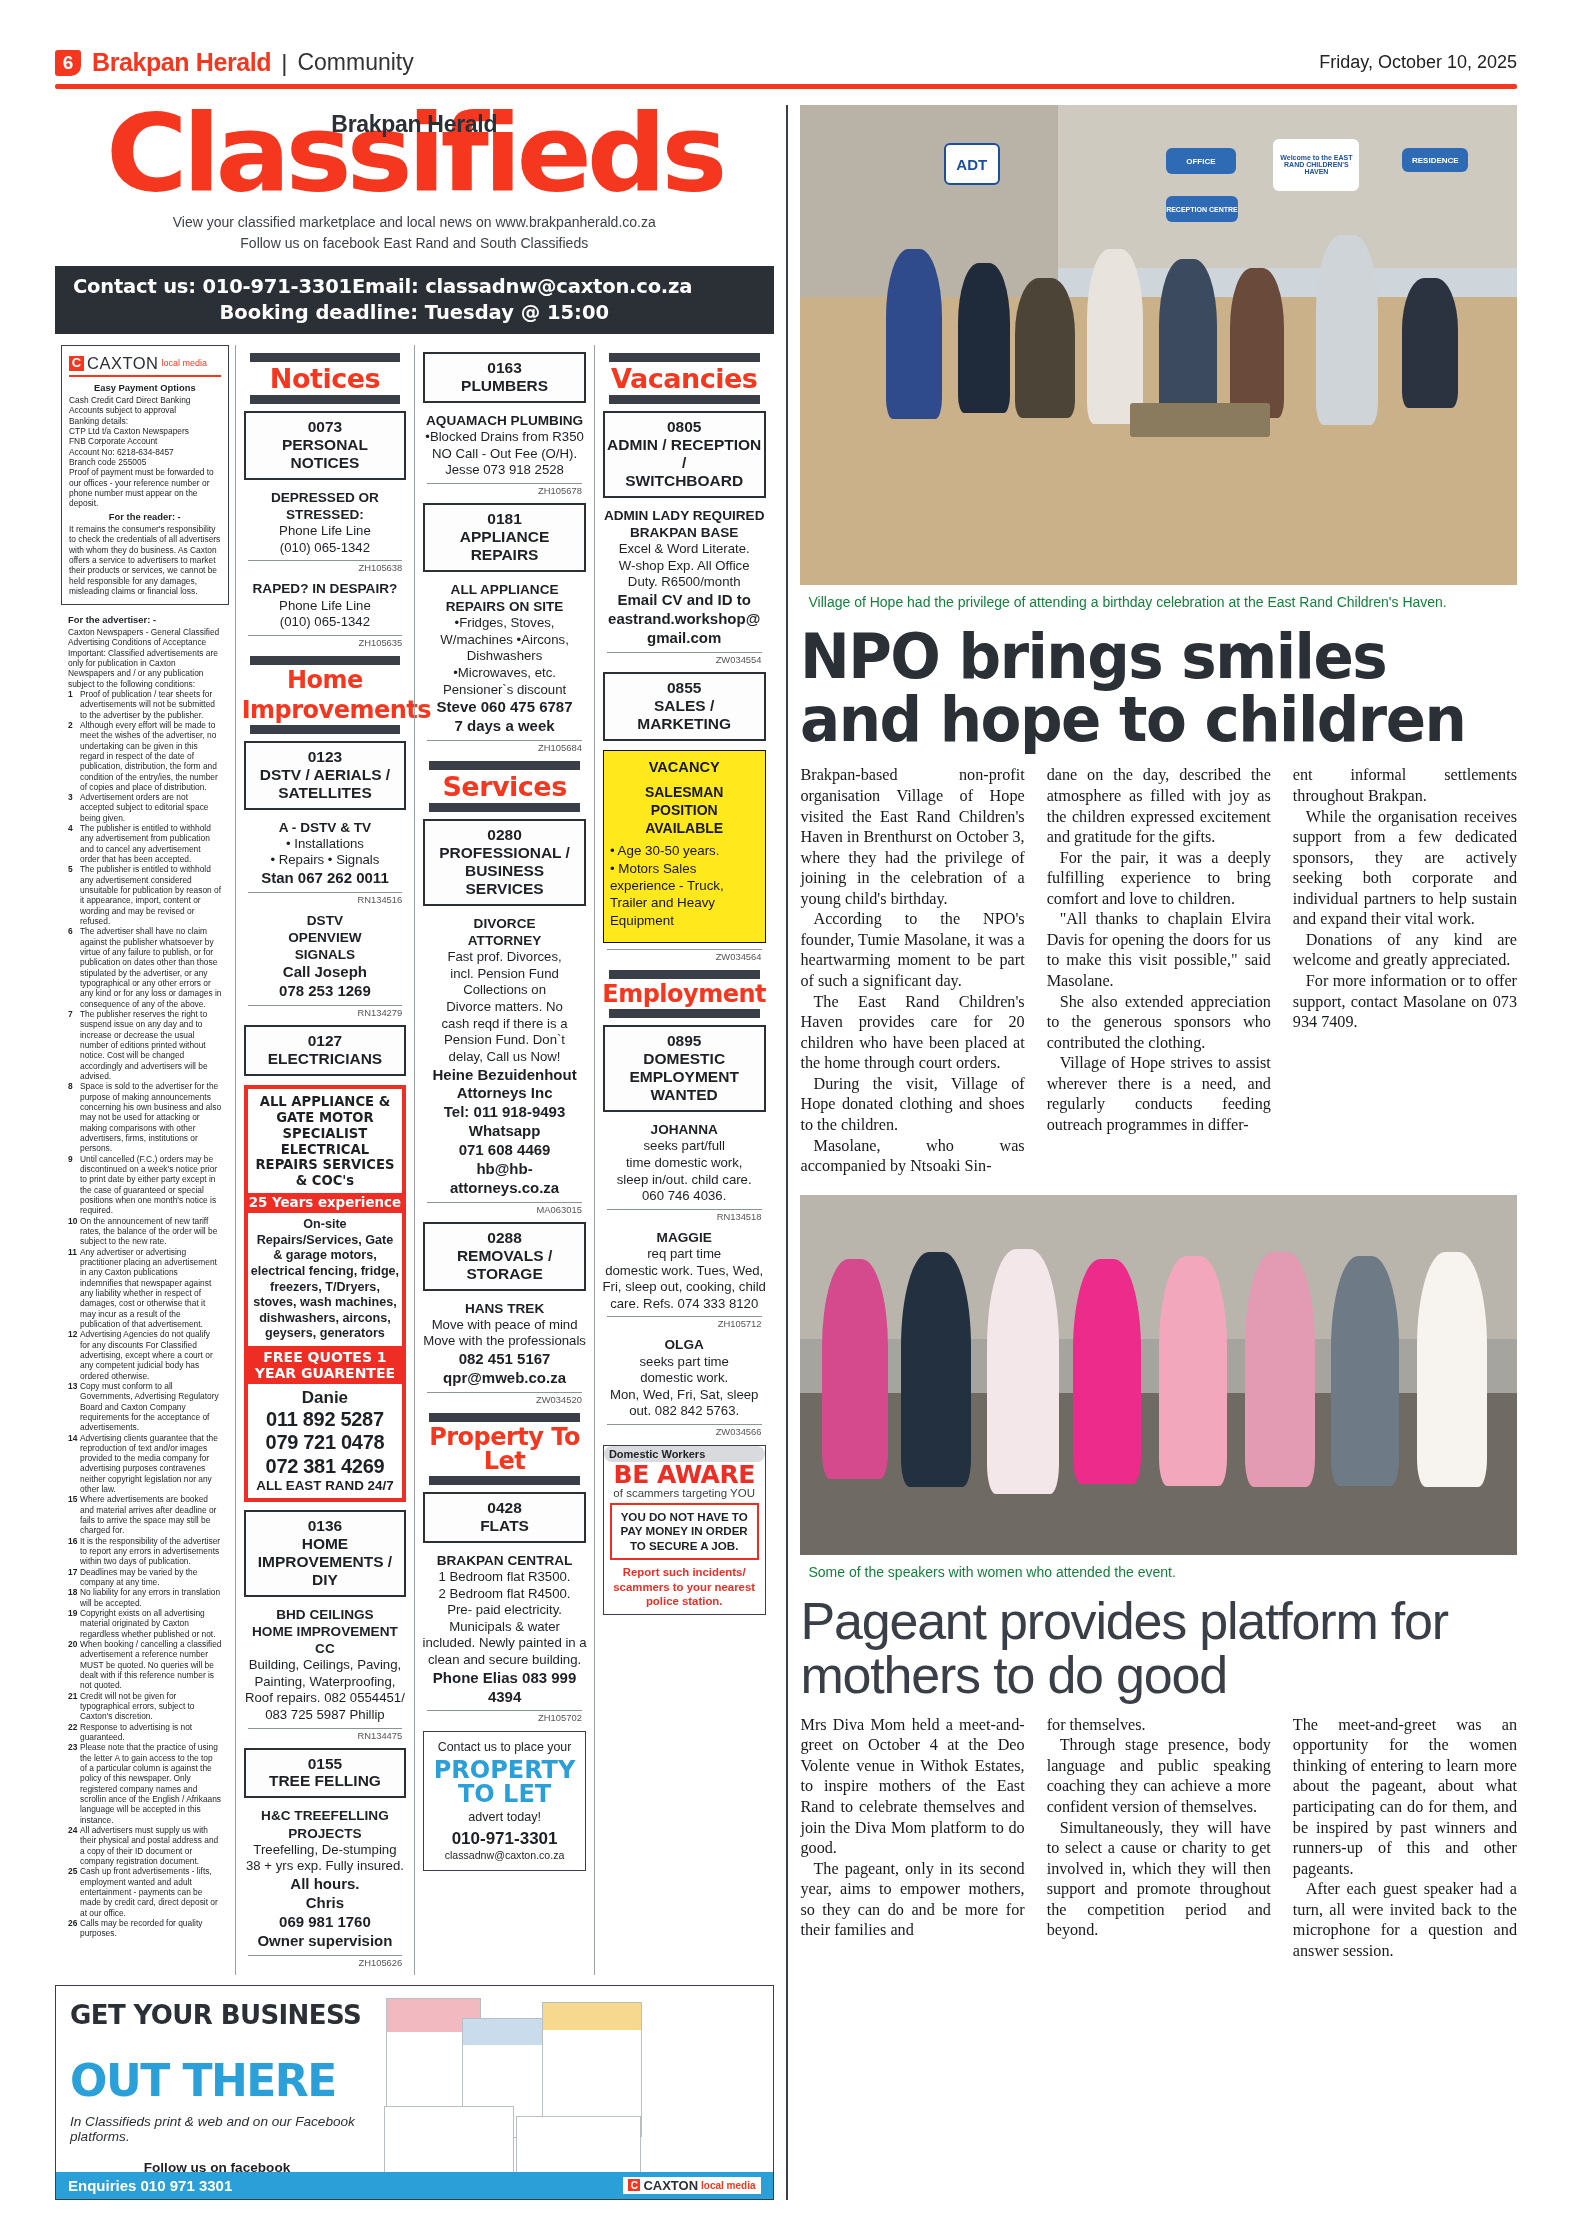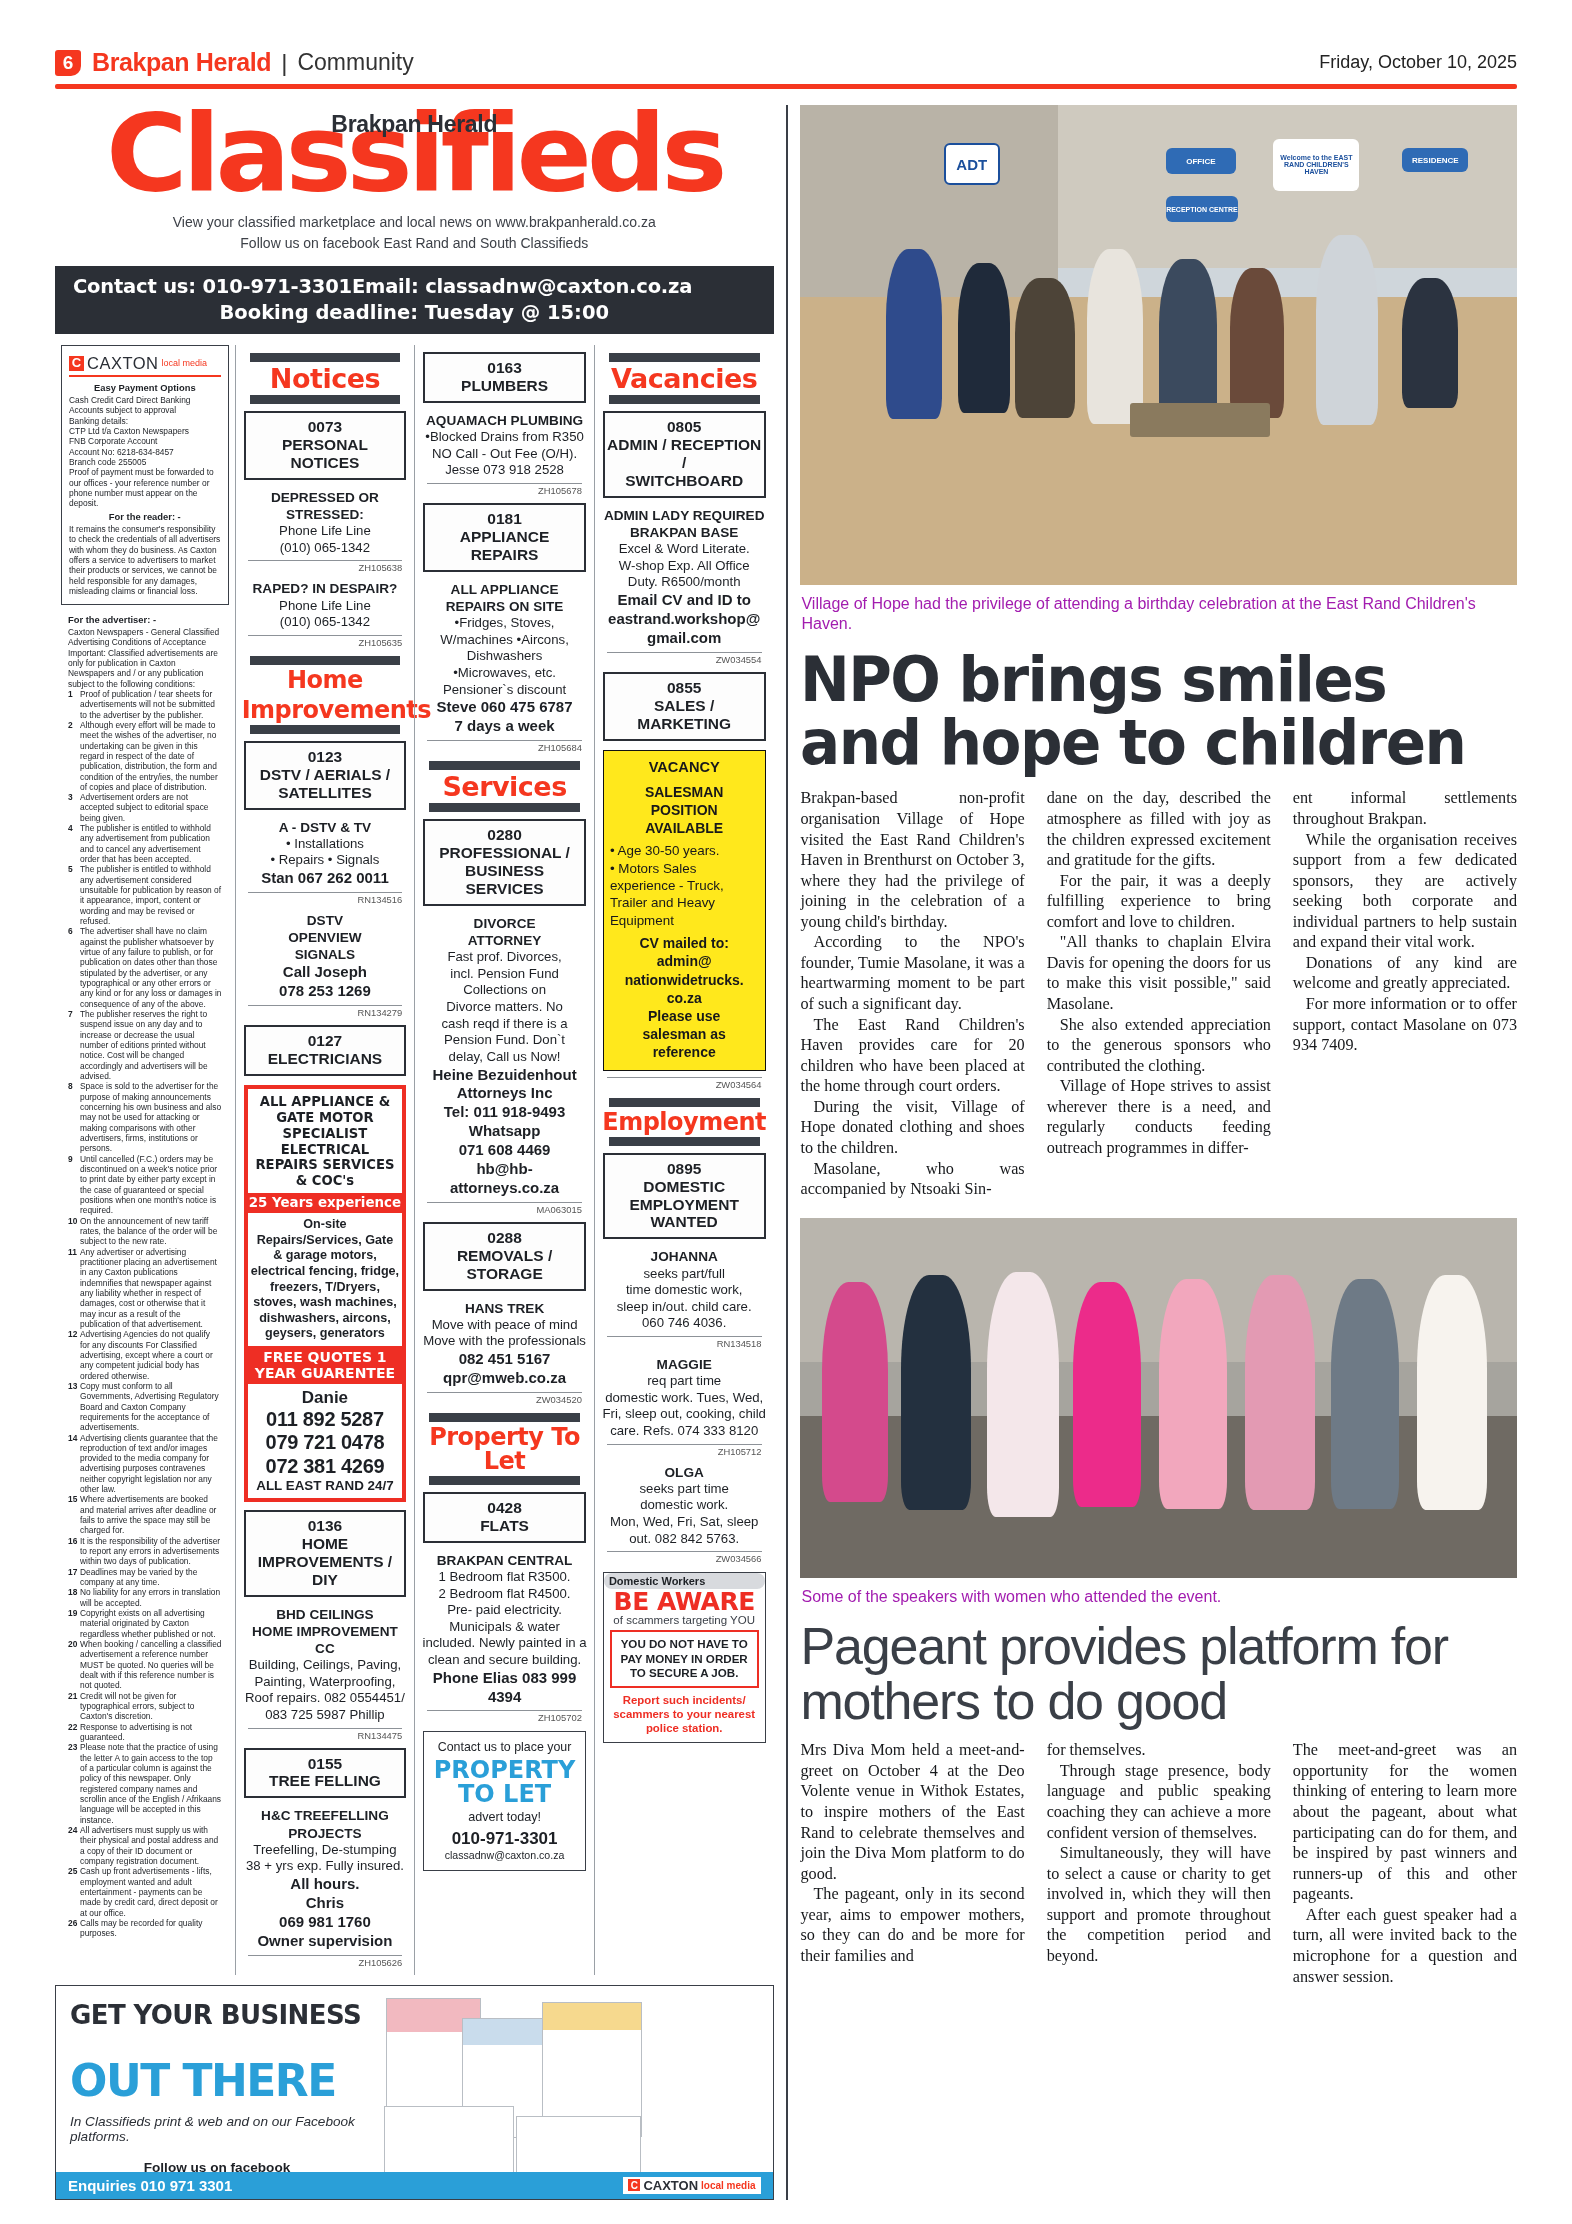--- a/index.html
+++ b/index.html
@@ -149,21 +149,21 @@
                padding: 5px 12px; font-size: 15px; font-weight: bold; }
   .promo-bot .cx { display: flex; align-items: center; background: #fff; color: #2b2f36;
                    padding: 1px 5px; font-size: 13px; }
   .promo-bot .cxc { background: #f5371f; color: #fff; width: 12px; height: 12px; font-size: 10px;
                     display: flex; align-items: center; justify-content: center; margin-right: 3px; }
 
   
   .photo { width: 100%; position: relative; overflow: hidden; border: 0; }
   .photo1 { height: 480px; }
   .photo2 { height: 360px; }
-  .caption { font-size: 16px; line-height: 1.28; color: #a21caf; margin: 9px 1px 2px;
+  .caption { font-size: 14px; line-height: 1.28; color: #15803d; margin: 9px 8px 2px;
              font-family: "Liberation Sans", sans-serif; }
   .headline { font-size: 62px; font-weight: bold; line-height: 1.02; color: #2b2f36;
               letter-spacing: -1.6px; margin: 13px 0 14px; font-family: "DejaVu Sans", sans-serif;
               transform: scaleX(0.96); transform-origin: left; }
   .headline2 { font-size: 52px; font-weight: 400; line-height: 1.05; color: #3a3f47;
                letter-spacing: -1.2px; margin: 12px 0 12px; }
   .art-cols { column-count: 3; column-gap: 22px; font-family: "Liberation Serif", serif;
               font-size: 16.2px; line-height: 1.27; color: #17191c; text-align: justify; }
   .art-cols p { margin: 0; text-indent: 0; }
   .art-cols p + p { text-indent: 13px; }
@@ -515,27 +515,20 @@
             <div class="b" style="margin-top:6px;white-space:pre-line">SALESMAN
 POSITION
 AVAILABLE</div>
             <ul id="vac-bullets">
                 <li>• Age 30-50 years.</li>
                 <li>• Motors Sales</li>
                 <li>experience - Truck,</li>
                 <li>Trailer and Heavy</li>
                 <li>Equipment</li>
               </ul>
-            <div class="b" style="white-space:pre-line">CV mailed to:
-admin@
-nationwidetrucks.
-co.za
-Please use
-salesman as
-reference</div>
           </div>
           <div class="ref">ZW034564</div>
 
           <div class="cat">
             <div class="bar"></div>
             <div class="word two">Employment</div>
             <div class="bar"></div>
           </div>
           <div id="col2-ads2">
               <div class="codebox">0895<br>DOMESTIC<br>EMPLOYMENT<br>WANTED</div>

